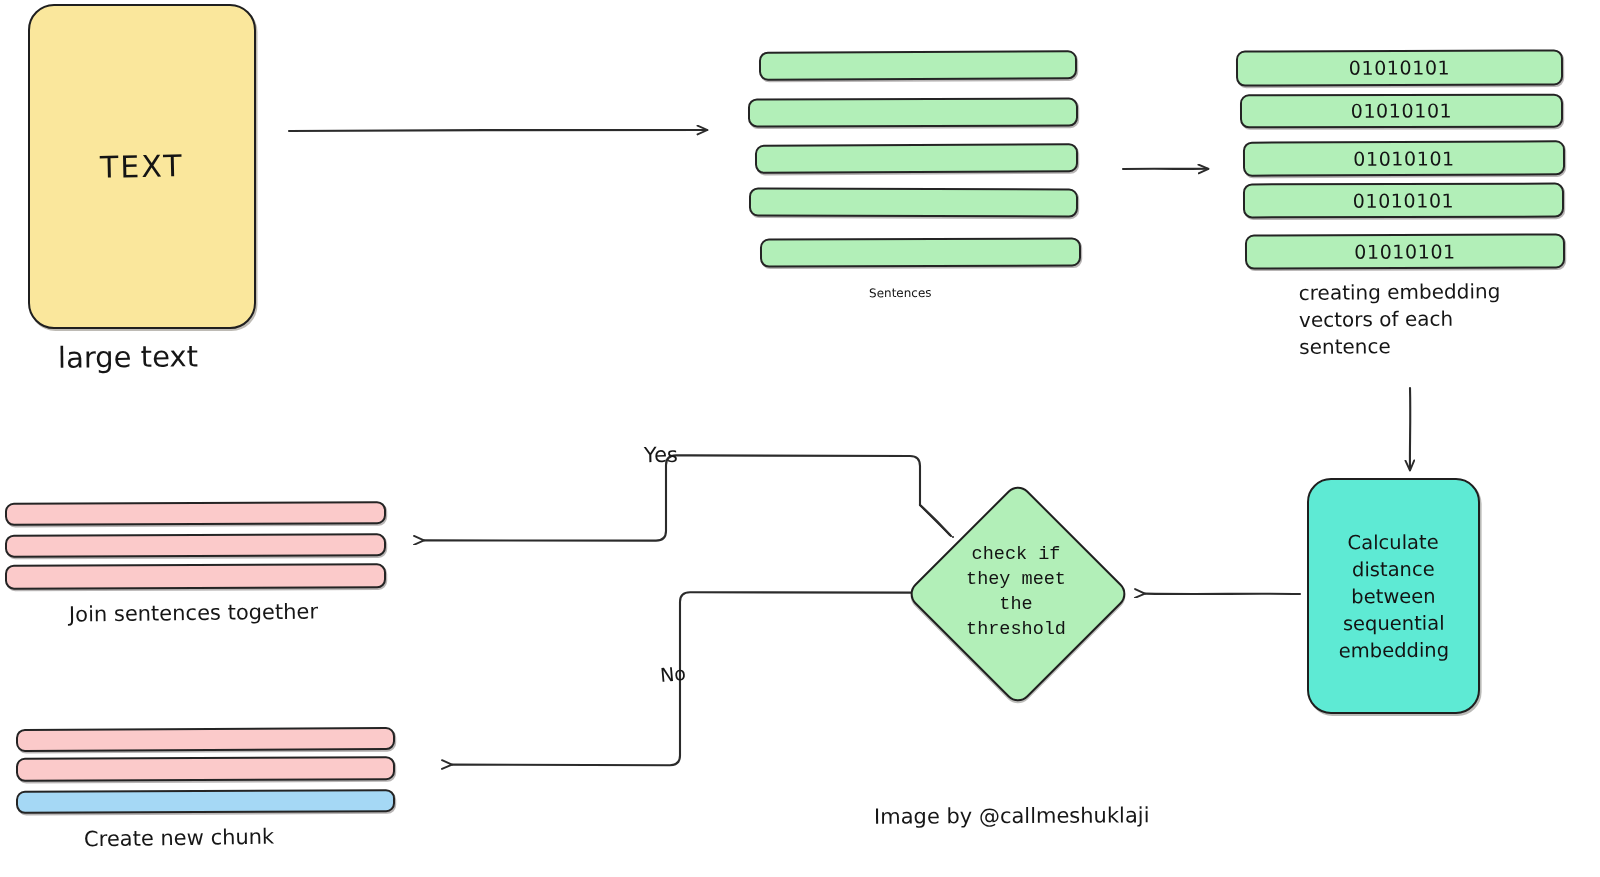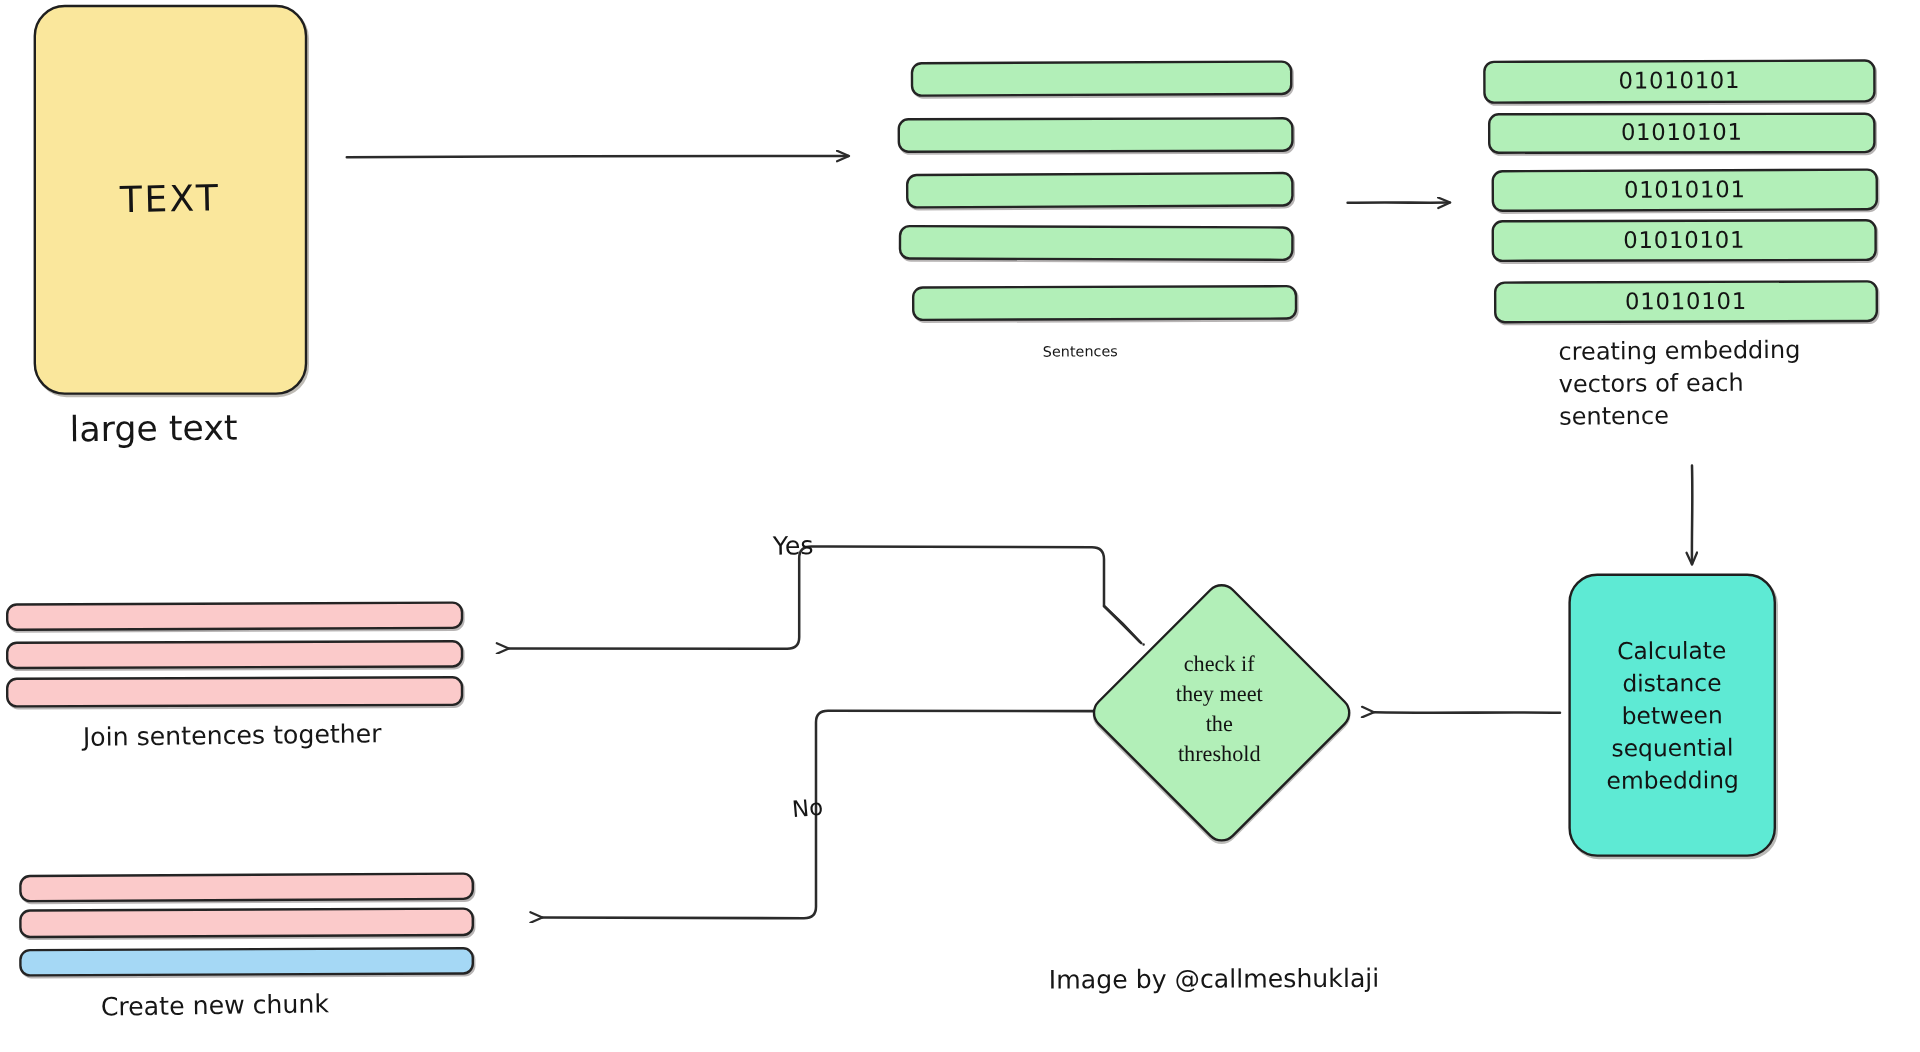--- a/index.html
+++ b/index.html
@@ -155,21 +155,21 @@
   }
   .diamond-text {
     position: absolute;
     left: 0; top: 0;
     width: 220px;
     height: 220px;
     display: flex;
     align-items: center;
     justify-content: center;
     text-align: center;
-    font-family: Liberation Serif, serif;
+    font-family: Liberation Mono, monospace;
     font-size: 18.5px;
     line-height: 25px;
     color: #131313;
     white-space: pre-line;
     pointer-events: none;
   }
   
   .edge-label {
     position: absolute;
     font-family: "DejaVu Sans", sans-serif;

